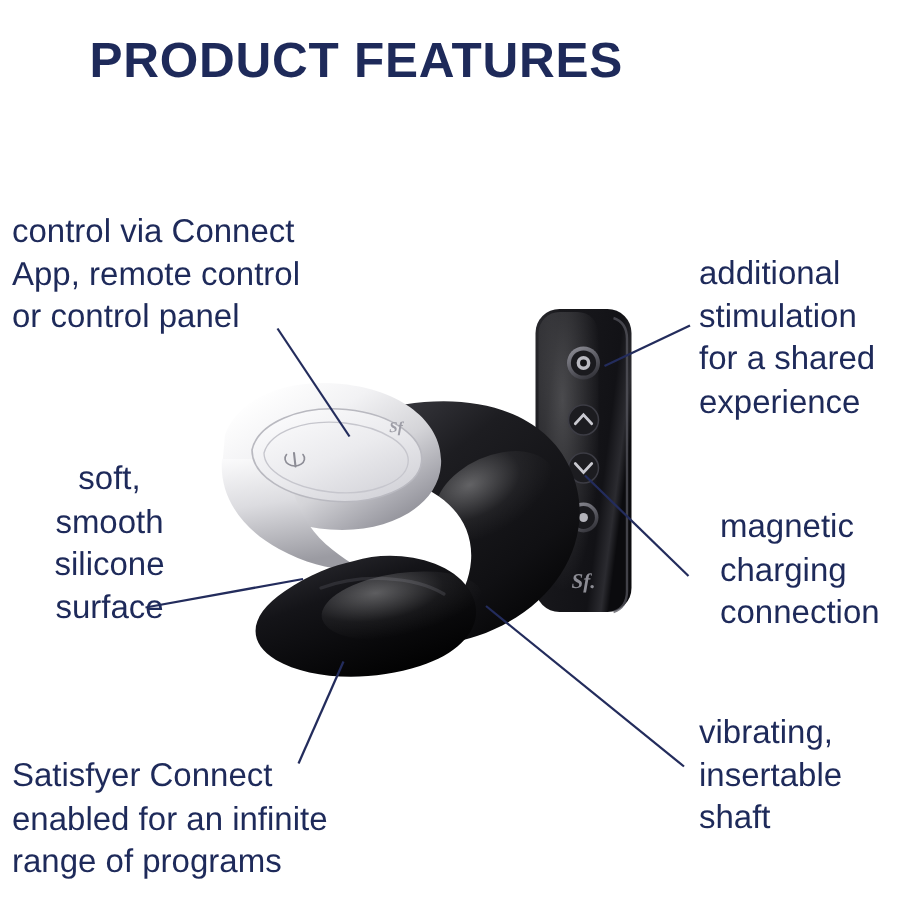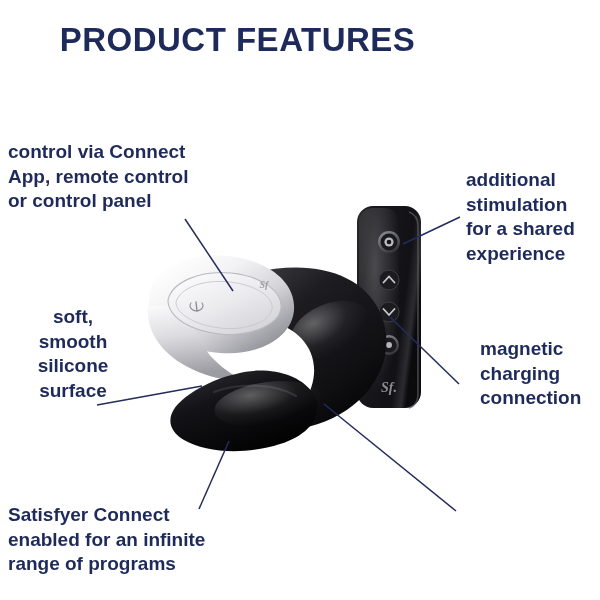--- a/index.html
+++ b/index.html
@@ -24,23 +24,23 @@
     width: 475px;
     text-align: center;
     font-size: 33px;
     font-weight: 700;
     letter-spacing: 0.5px;
     color: #1e2a5a;
     line-height: 1.1;
   }
   .callout {
     position: absolute;
-    font-size: 19px;
+    font-size: 22px;
     line-height: 1.30;
-    font-weight: 700;
+    font-weight: 400;
     color: #1e2a5a;
     white-space: pre-line;
   }
   .callout.left  { text-align: left; }
   .callout.right { text-align: left; }
 
   #c-app      { left: 8px;   top: 140px; width: 232px; }
   #c-soft     { left: 8px;   top: 305px; width: 130px; text-align: center; }
   #c-connect  { left: 8px;   top: 503px; width: 260px; }
   #c-add      { left: 466px; top: 168px; width: 134px; }
@@ -231,14 +231,17 @@
 
   <div class="callout right" id="c-add">additional
 stimulation
 for a shared
 experience</div>
 
   <div class="callout right" id="c-mag">magnetic
 charging
 connection</div>
 
+  <div class="callout right" id="c-vib">vibrating,
+insertable
+shaft</div>
 
 </div>
 
 </body></html>

